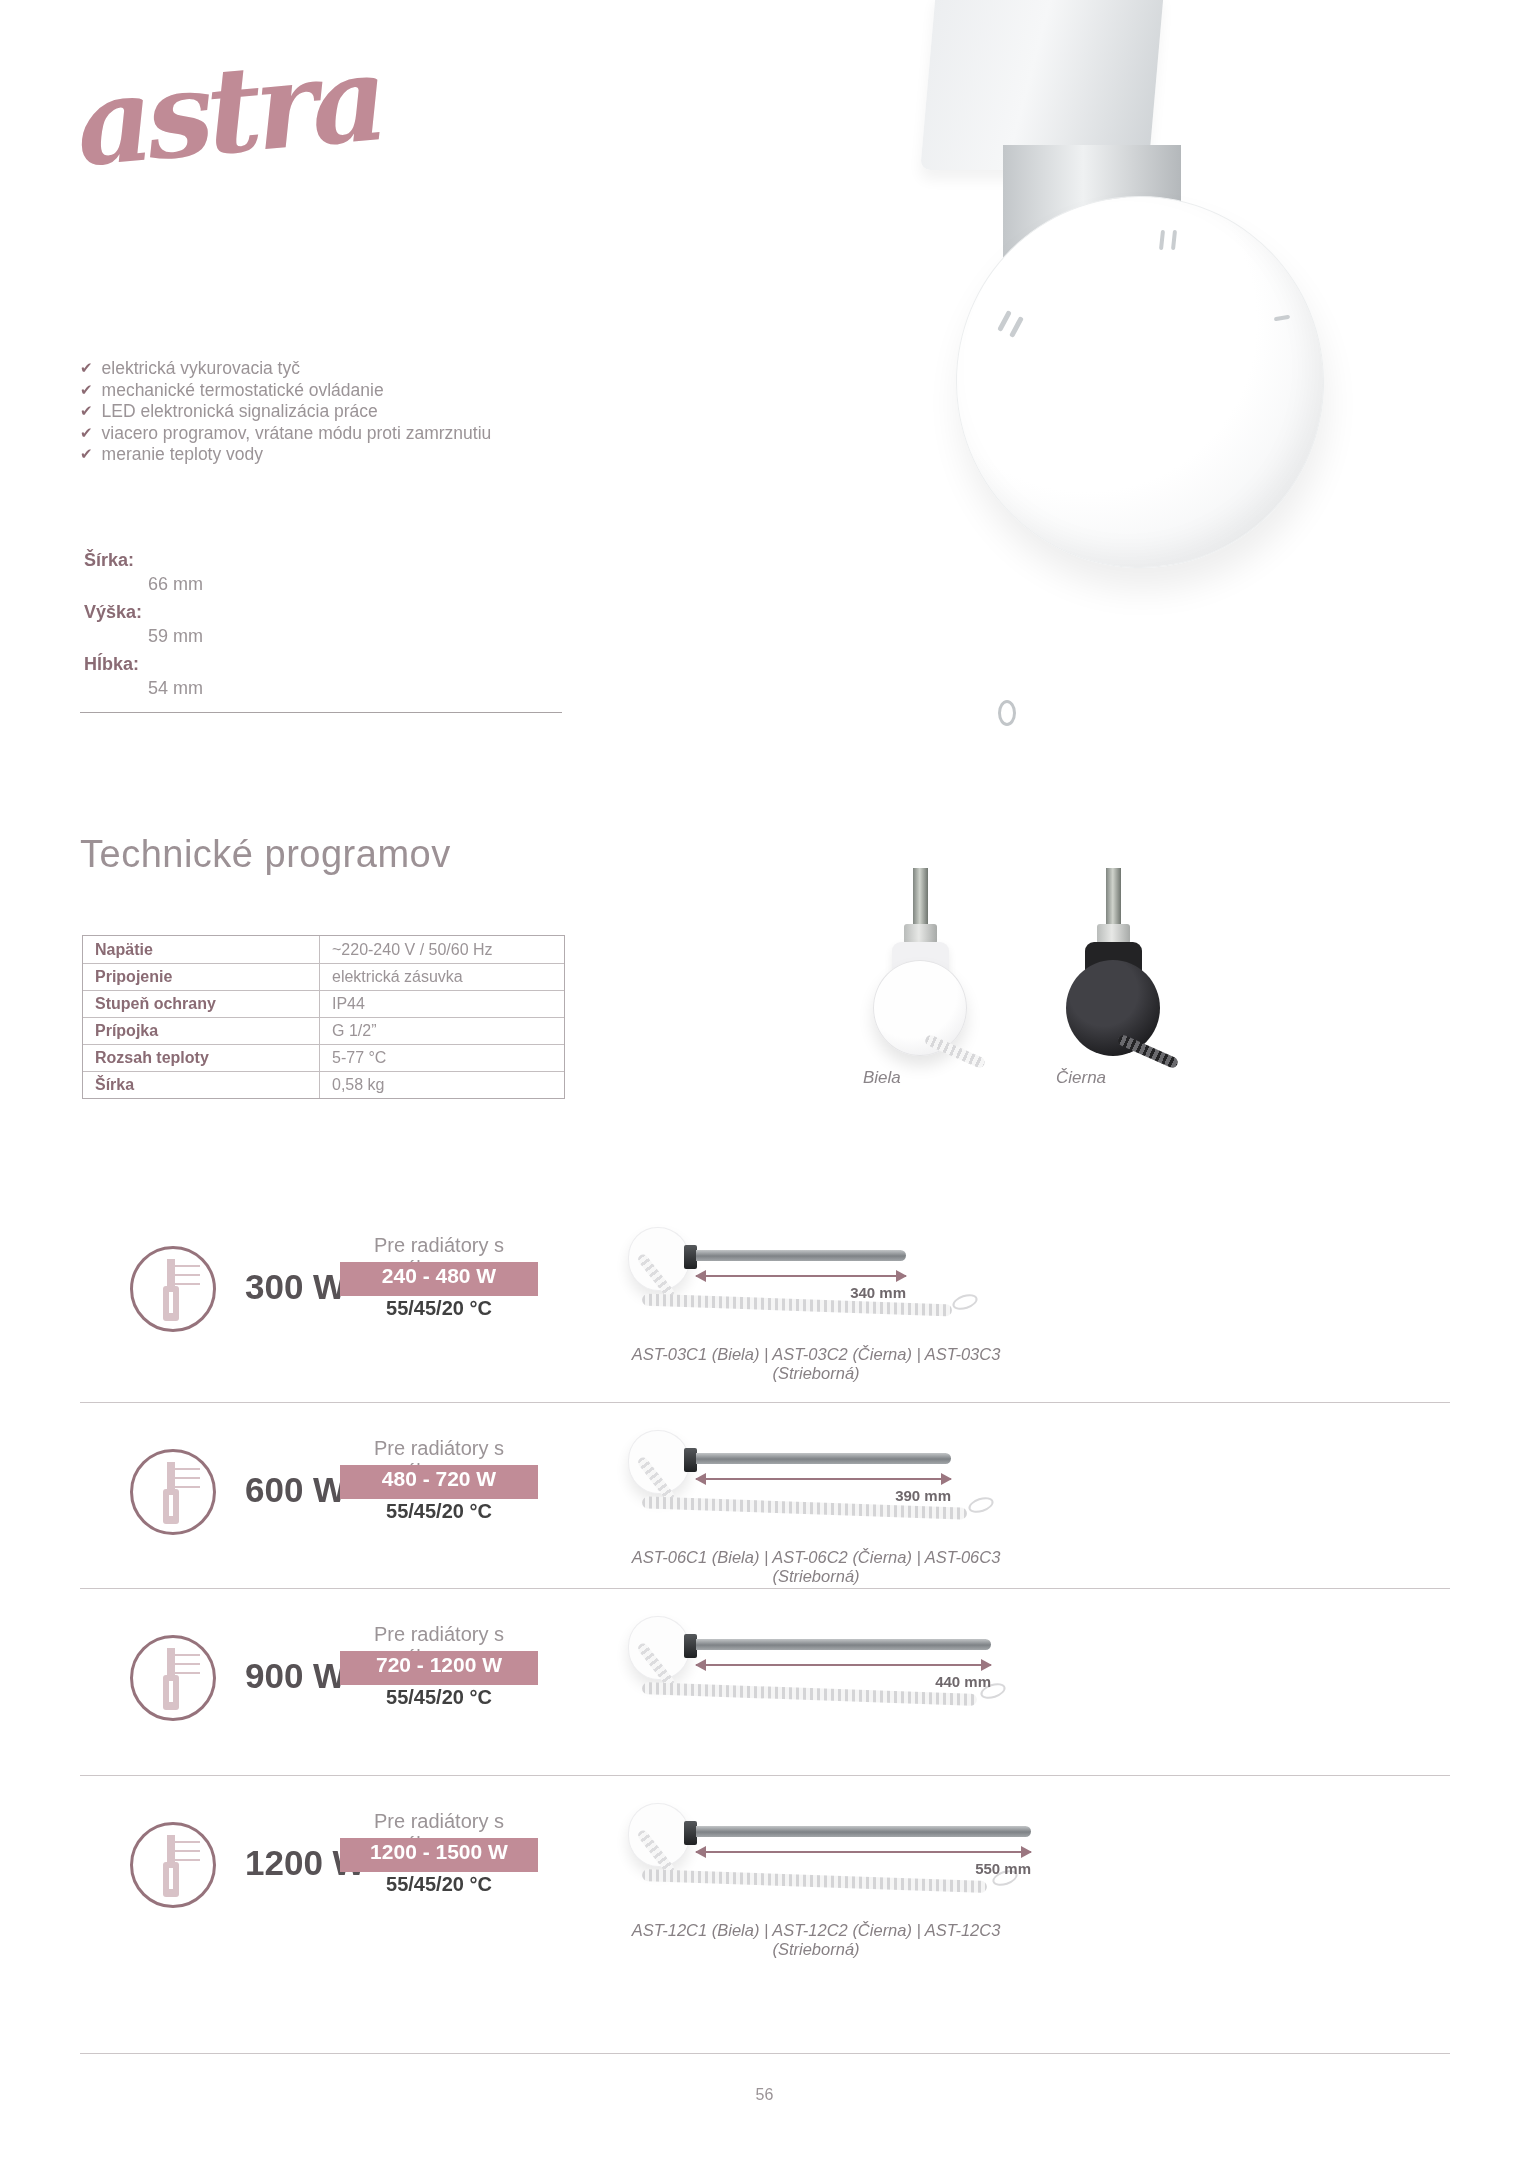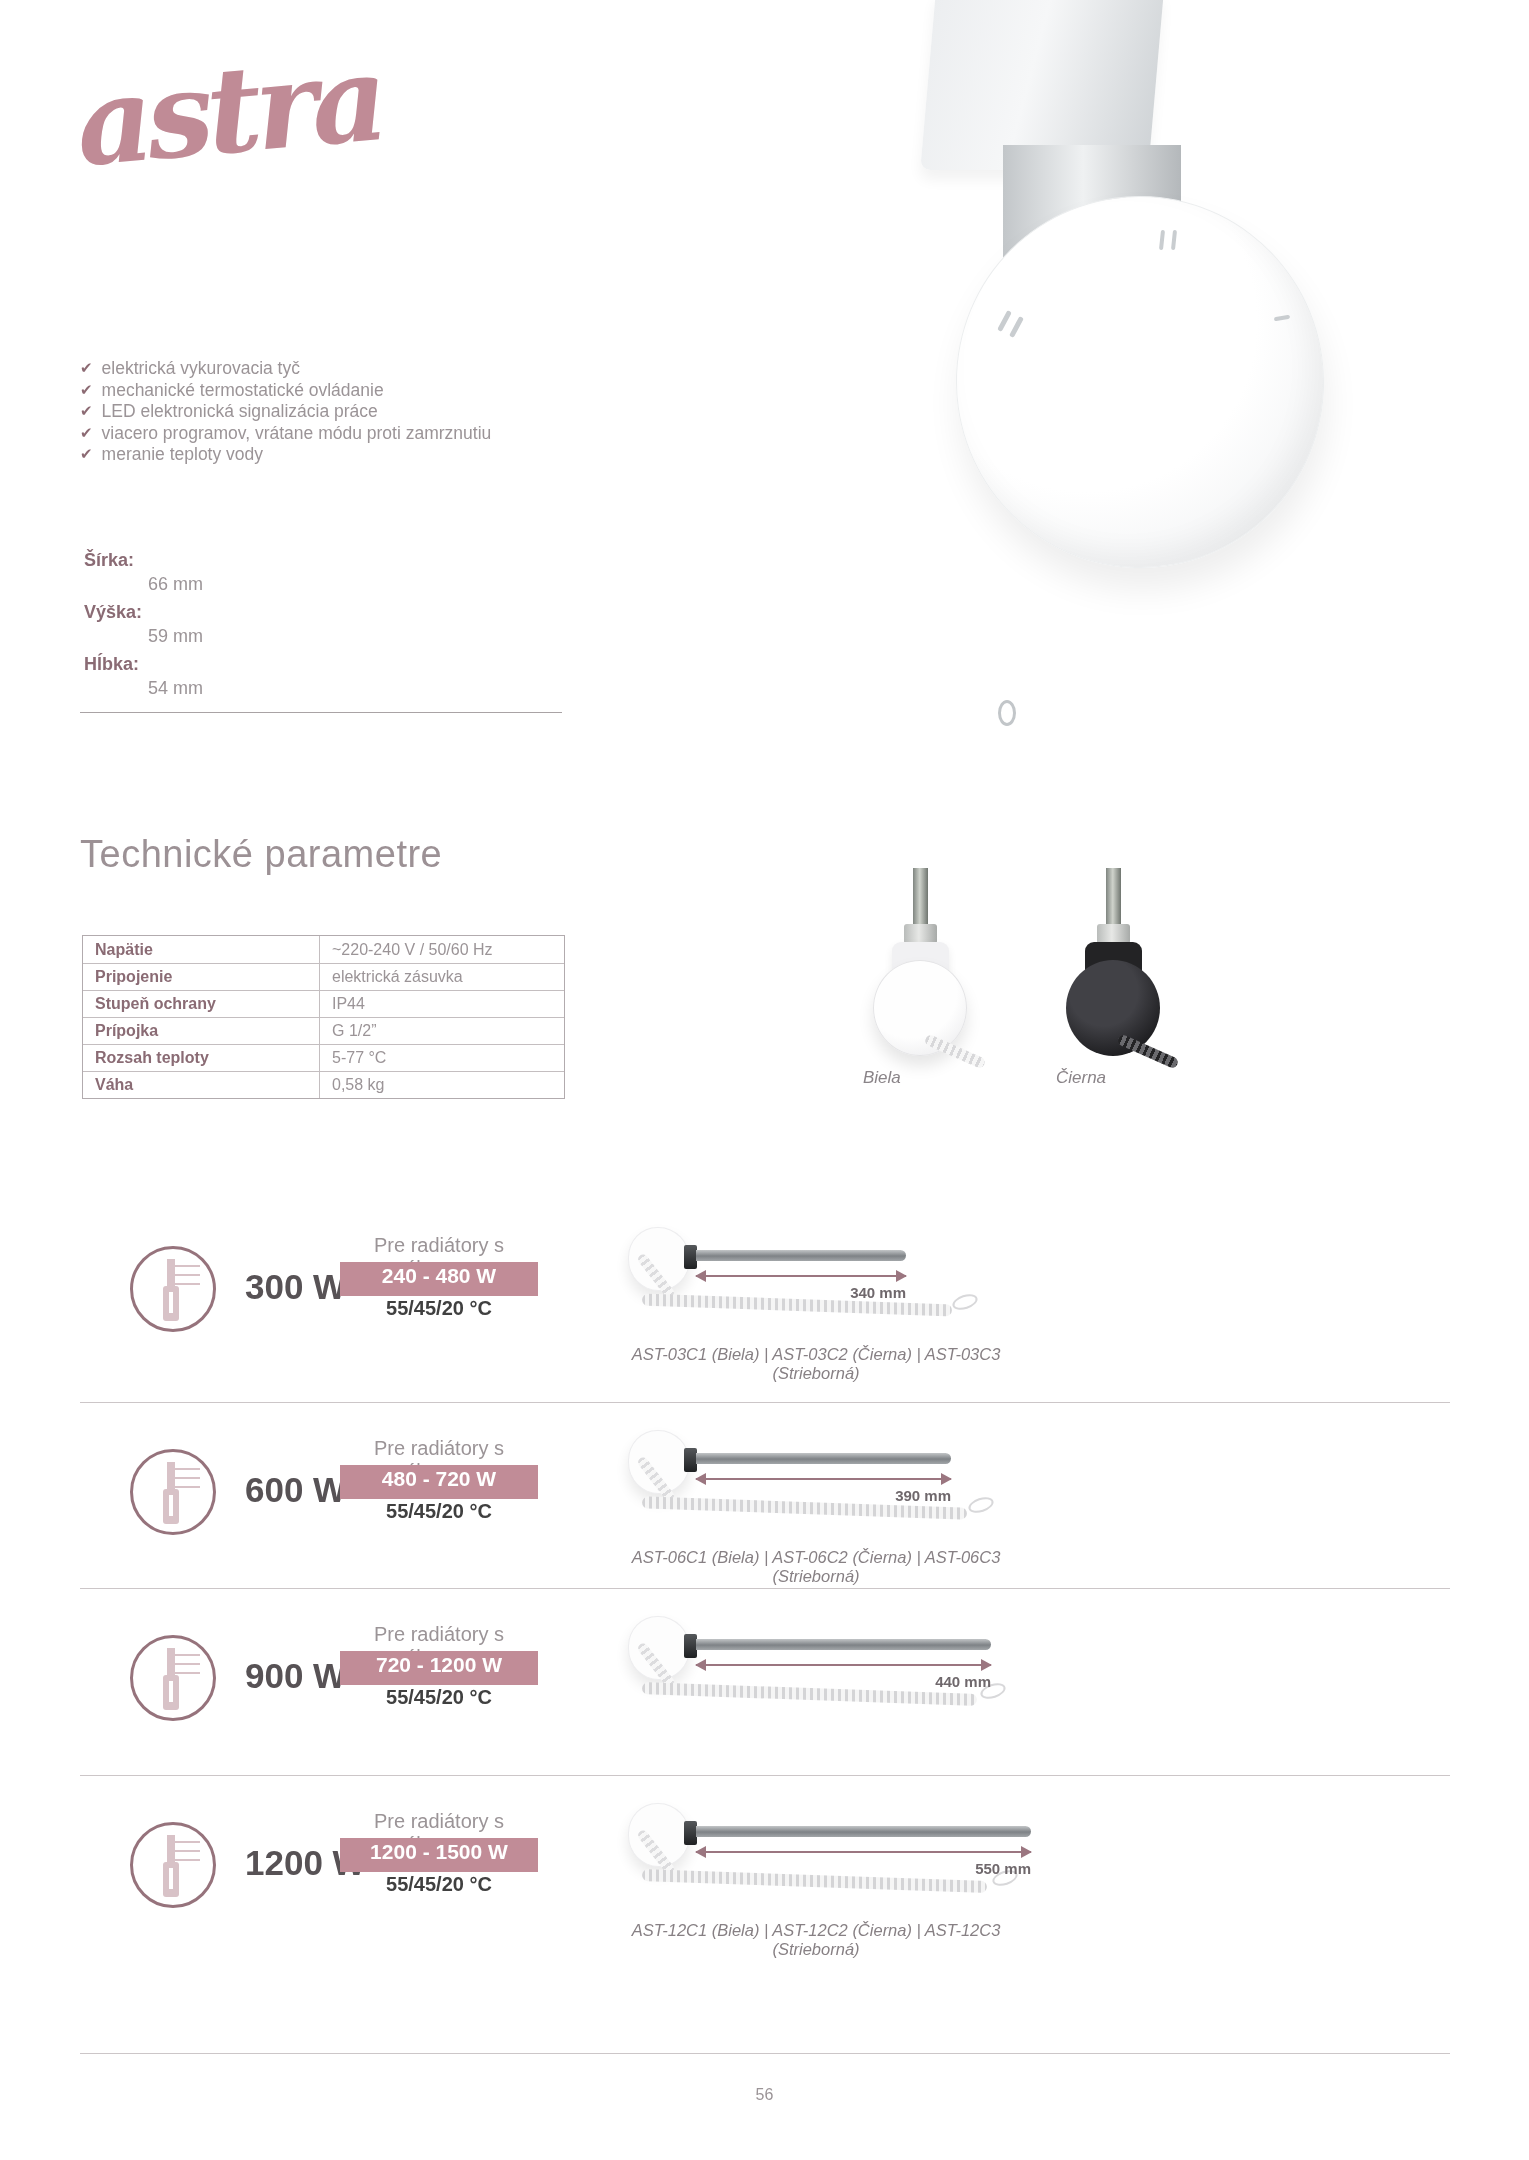--- a/index.html
+++ b/index.html
@@ -189,21 +189,21 @@
       <span class="dvalue">59 mm</span>
     </div>
     <div class="drow">
       <span class="dlabel">Hĺbka:</span>
       <span class="dvalue">54 mm</span>
     </div>
   </div>
 
   <div class="rule1"></div>
 
-  <div class="tech-heading">Technické parametre</div>
+  <div class="tech-heading">Technické programov</div>
 
   <div class="tech-table">
     <div class="trow">
       <div class="tlabel">Napätie</div>
       <div class="tvalue">~220-240 V / 50/60 Hz</div>
     </div>
     <div class="trow">
       <div class="tlabel">Pripojenie</div>
       <div class="tvalue">elektrická zásuvka</div>
     </div>
@@ -213,21 +213,21 @@
     </div>
     <div class="trow">
       <div class="tlabel">Prípojka</div>
       <div class="tvalue">G 1/2”</div>
     </div>
     <div class="trow">
       <div class="tlabel">Rozsah teploty</div>
       <div class="tvalue">5-77 °C</div>
     </div>
     <div class="trow">
-      <div class="tlabel">Váha</div>
+      <div class="tlabel">Šírka</div>
       <div class="tvalue">0,58 kg</div>
     </div>
   </div>
 
   <div class="variant v-white" style="left:855px;">
     <div class="pipe"></div>
     <div class="conn"></div>
     <div class="vbody"></div>
     <div class="vhead"></div>
     <div class="coil"></div>

